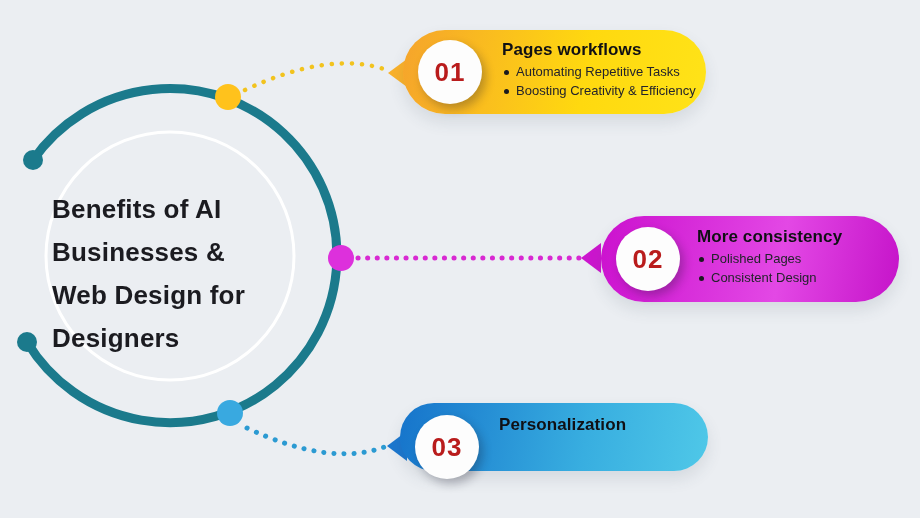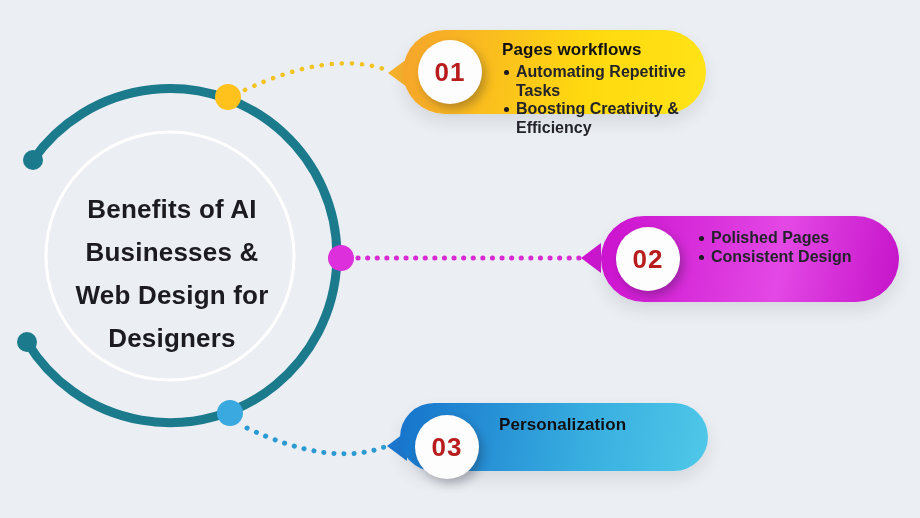--- a/index.html
+++ b/index.html
@@ -3,21 +3,21 @@
 <meta charset="utf-8">
 <style>
   * { margin:0; padding:0; box-sizing:border-box; }
   html,body { width:920px; height:518px; }
   body { font-family:"Liberation Sans", sans-serif; overflow:hidden; }
   .canvas { position:relative; width:920px; height:518px; background:#EBEEF2; }
   .layer { position:absolute; inset:0; width:920px; height:518px; }
 
   .center-title {
     position:absolute; left:52px; top:188px; width:240px;
-    text-align:center; font-weight:800; font-size:26px; line-height:43px;
+    font-weight:800; font-size:26px; line-height:43px;
     color:#1B1B20; letter-spacing:0.2px;
   }
   .center-title span { display:block; }
 
   .card {
     position:absolute; border-radius:44px;
     box-shadow:0 8px 16px rgba(60,70,90,0.12);
   }
   .card-1 { left:403px; top:30px;  width:303px; height:84px; }
   .card-2 { left:601px; top:216px; width:298px; height:86px; }
@@ -32,21 +32,21 @@
   .card-1 .num-badge { top:10px; }
   .card-2 .num-badge { top:11px; }
   .card-3 .num-badge { top:12px; }
 
   .card-content { position:absolute; left:99px; top:10px; width:196px; }
   .card-2 .card-content { left:96px; top:11px; width:190px; }
   .card-3 .card-content { top:12px; }
   .card-title { font-size:17px; font-weight:800; color:#101014; margin-bottom:3px; letter-spacing:0.1px; }
   .card-bullets { list-style:none; margin-top:2px; }
   .card-bullets li {
-    font-size:16px; line-height:18.5px; color:#23232B; font-weight:700;
+    font-size:13px; line-height:18.5px; color:#23232B; font-weight:400;
     padding-left:14px; position:relative;
   }
   .card-bullets li::before {
     content:""; position:absolute; left:2px; top:7px;
     width:5px; height:5px; border-radius:50%; background:#1A1A1F;
   }
 </style>
 </head>
 <body>
 
@@ -91,20 +91,21 @@
         <li>Boosting Creativity &amp; Efficiency</li>
       </ul>
     </div>
   </div>
 
   <div class="card card-2" style="background: linear-gradient(100deg, rgb(203, 17, 206) 0%, rgb(227, 72, 229) 60%, rgb(197, 19, 201) 100%);">
     <div class="num-badge">
       <span>02</span>
     </div>
     <div class="card-content">
+      <div class="card-title">More consistency</div>
       <ul class="card-bullets">
         <li>Polished Pages</li>
         <li>Consistent Design</li>
       </ul>
     </div>
   </div>
 
   <div class="card card-3" style="background: linear-gradient(100deg, rgb(22, 116, 203) 0%, rgb(56, 174, 224) 60%, rgb(79, 200, 232) 100%);">
     <div class="num-badge">
       <span>03</span>

